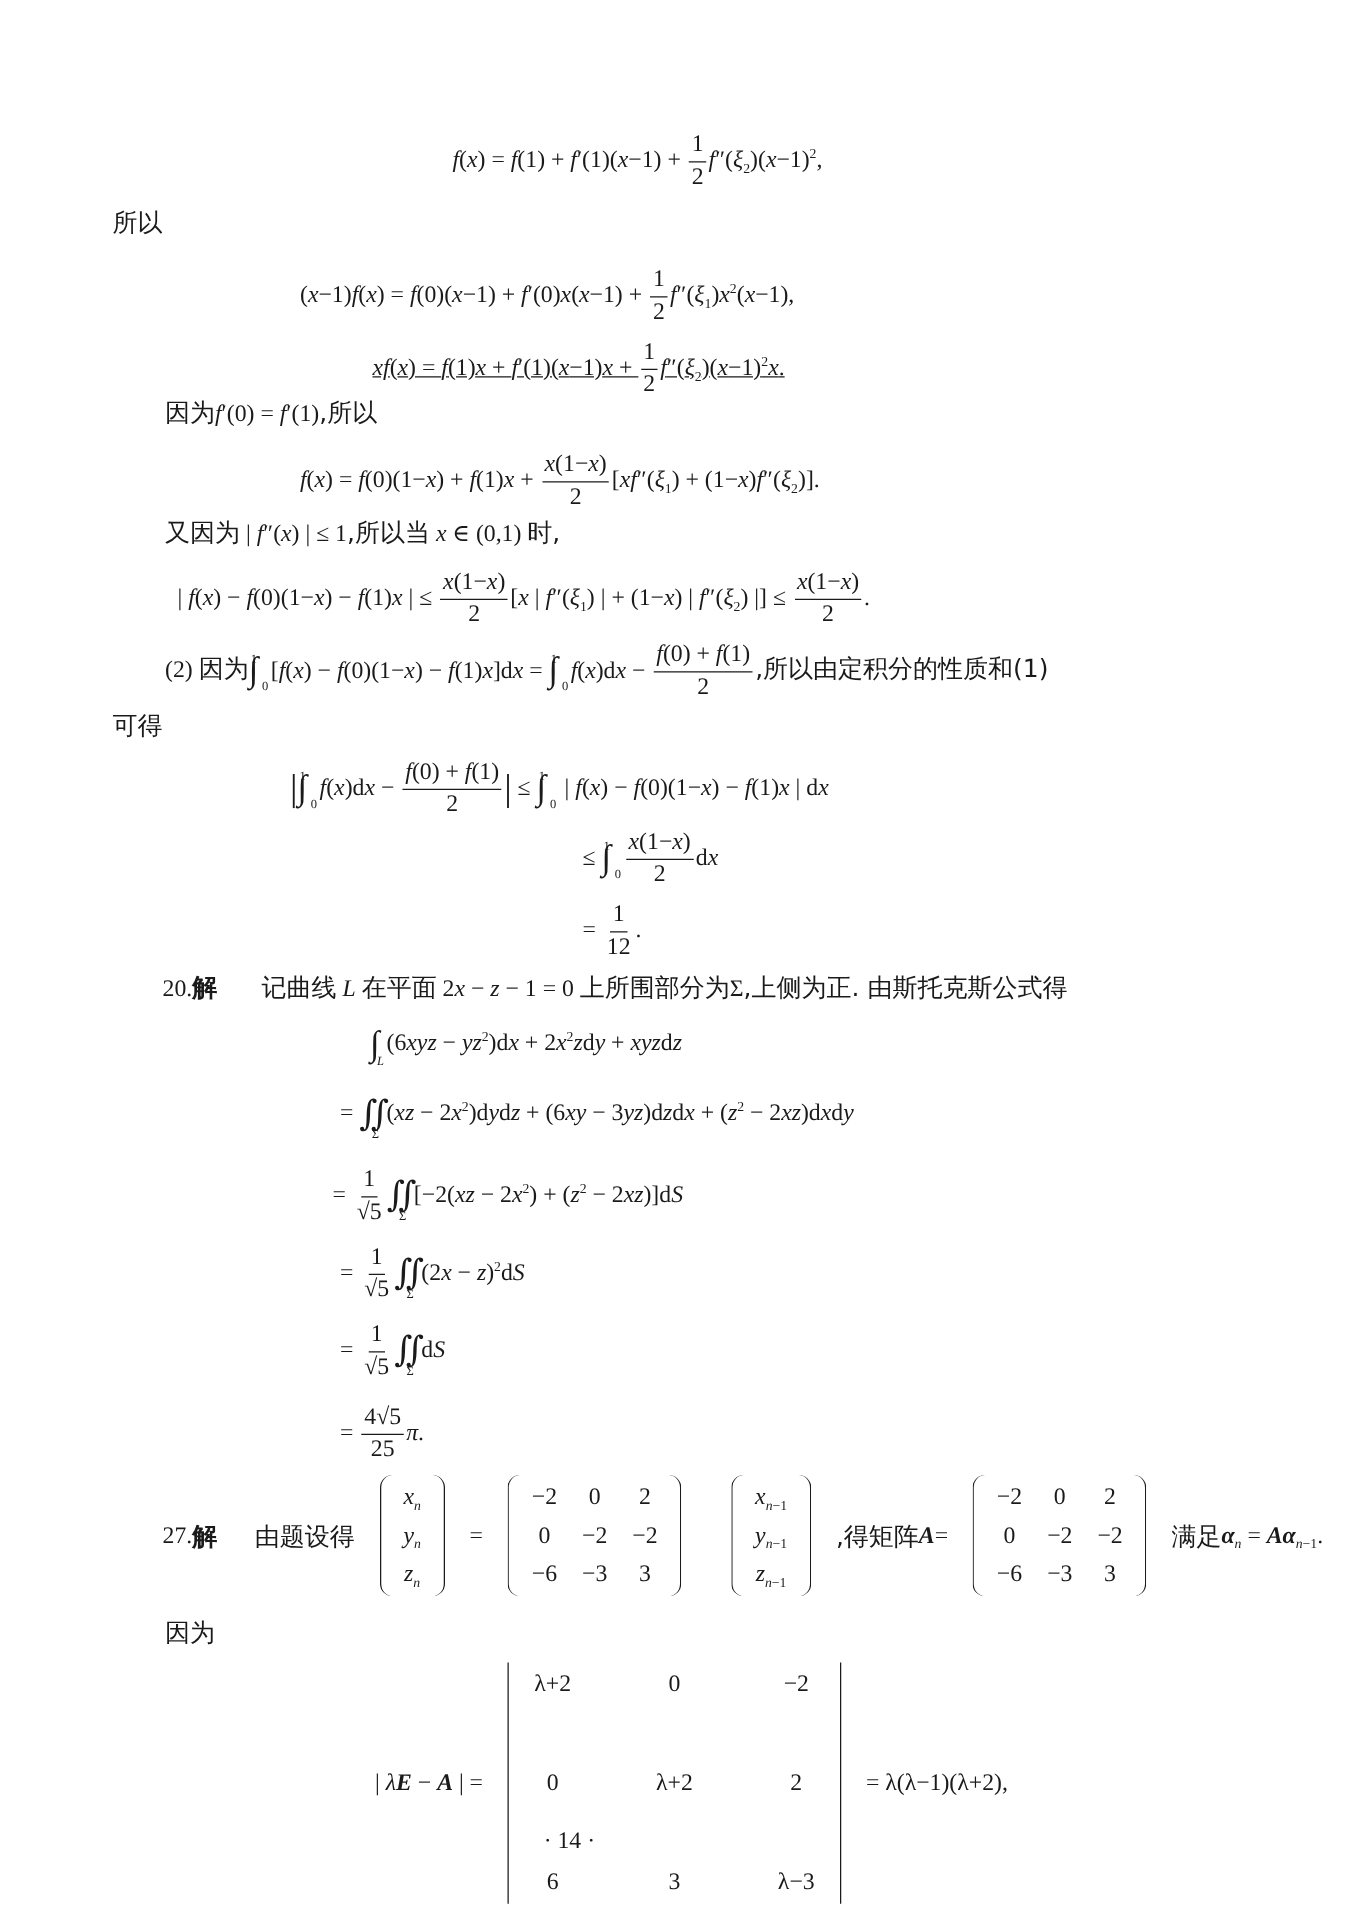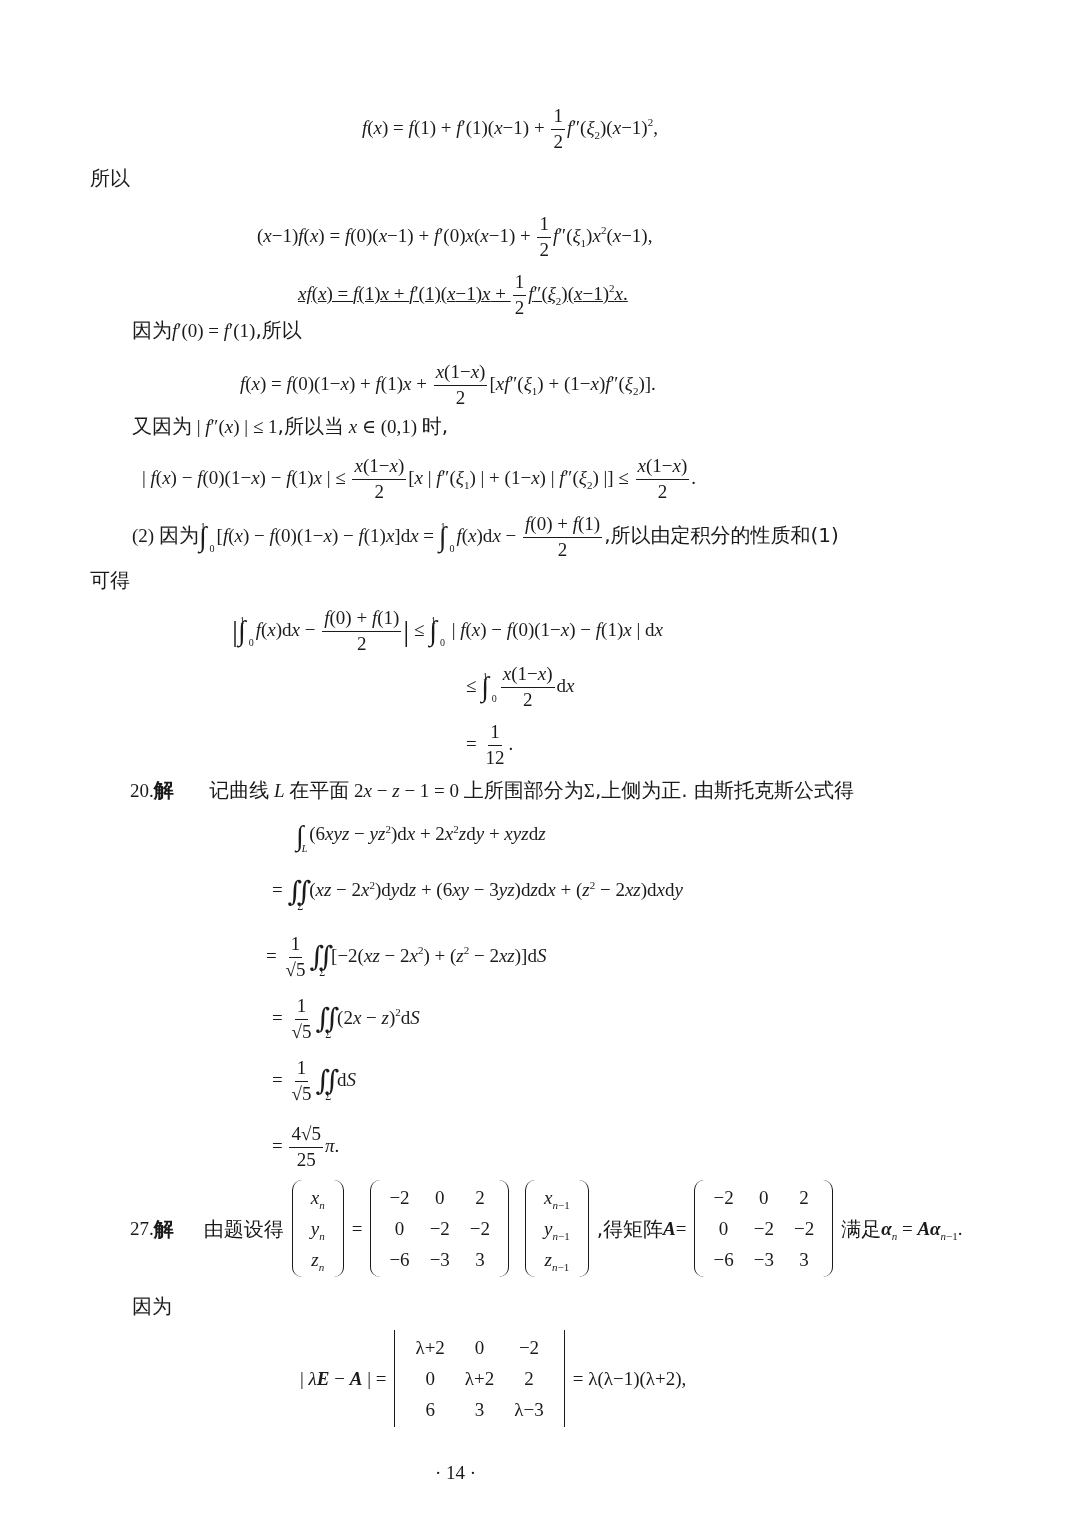--- a/index.html
+++ b/index.html
@@ -14,39 +14,39 @@
   i { font-style: italic; }
   b.vec { font-weight: bold; font-style: italic; }
   sub, sup { font-size: 11px; line-height: 0; }
   .frac { display: inline-flex; flex-direction: column; align-items: center; vertical-align: middle; margin: 0 2px; }
   .frac .num { border-bottom: 1px solid #1a1a1a; padding: 0 2px 2px; line-height: 1.1; }
   .frac .den { padding: 2px 2px 0; line-height: 1.1; }
   .intg { font-size: 28px; vertical-align: middle; position: relative; }
   .lim-lo { font-size: 10px; position: relative; top: 10px; left: -2px; }
   .lim-hi { font-size: 10px; position: relative; top: -12px; left: -6px; }
   .sigma-lo { font-size: 10px; position: relative; top: 14px; left: -14px; margin-right:-8px; }
-  .matrix { display: inline-grid; vertical-align: middle; text-align: center; margin: 0 8px; position: relative; }
+  .matrix { display: inline-grid; vertical-align: middle; text-align: center; margin: 0 20px; position: relative; }
   .pmat { border-left: 1.5px solid #1a1a1a; border-right: 1.5px solid #1a1a1a; border-radius: 10px; padding: 2px 8px; }
-  .vmat { border-left: 1.5px solid #1a1a1a; border-right: 1.5px solid #1a1a1a; padding: 2px 10px; }
+  .vmat { border-left: 1.5px solid #1a1a1a; border-right: 1.5px solid #1a1a1a; padding: 2px 10px; gap: 48px; }
   .matrix span { padding: 6px 10px; }
   .pagenum { position: absolute; left: 0; width: 911px; text-align: center; top: 1462px; font-size: 19px; }
 </style>
 </head>
 <body>
 
 <div class="line math" style="left:322px; top:106px;margin-left:40px;">
   <i>f</i>(<i>x</i>) = <i>f</i>(1) + <i>f</i>′(1)(<i>x</i>−1) + <span class="frac">
       <span class="num">1</span>
       <span class="den">2</span>
     </span><i>f</i>″(<i>ξ</i><sub>2</sub>)(<i>x</i>−1)<sup>2</sup>,
 </div>
 
 <div class="line cjk" style="left:90px; top:168px;">所以</div>
 
-<div class="line math" style="left:257px; top:214px;">
+<div class="line math" style="left:240px; top:214px;">
   (<i>x</i>−1)<i>f</i>(<i>x</i>) = <i>f</i>(0)(<i>x</i>−1) + <i>f</i>′(0)<i>x</i>(<i>x</i>−1) + <span class="frac">
       <span class="num">1</span>
       <span class="den">2</span>
     </span><i>f</i>″(<i>ξ</i><sub>1</sub>)<i>x</i><sup>2</sup>(<i>x</i>−1),
 </div>
 
 <div class="line math" style="left:298px; top:272px;text-decoration:underline;">
   <i>xf</i>(<i>x</i>) = <i>f</i>(1)<i>x</i> + <i>f</i>′(1)(<i>x</i>−1)<i>x</i> + <span class="frac">
       <span class="num">1</span>
       <span class="den">2</span>

